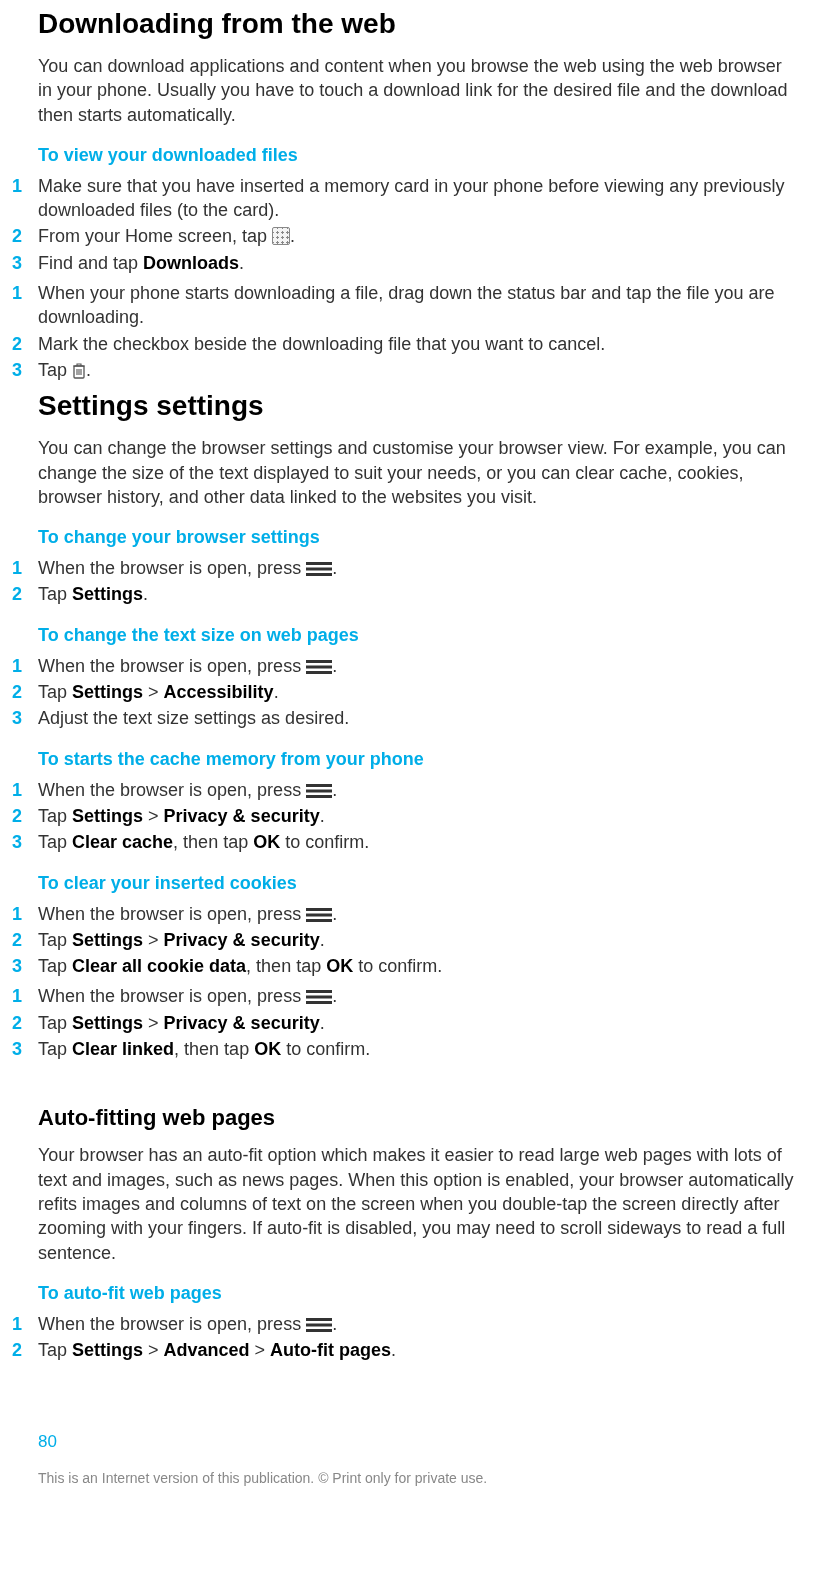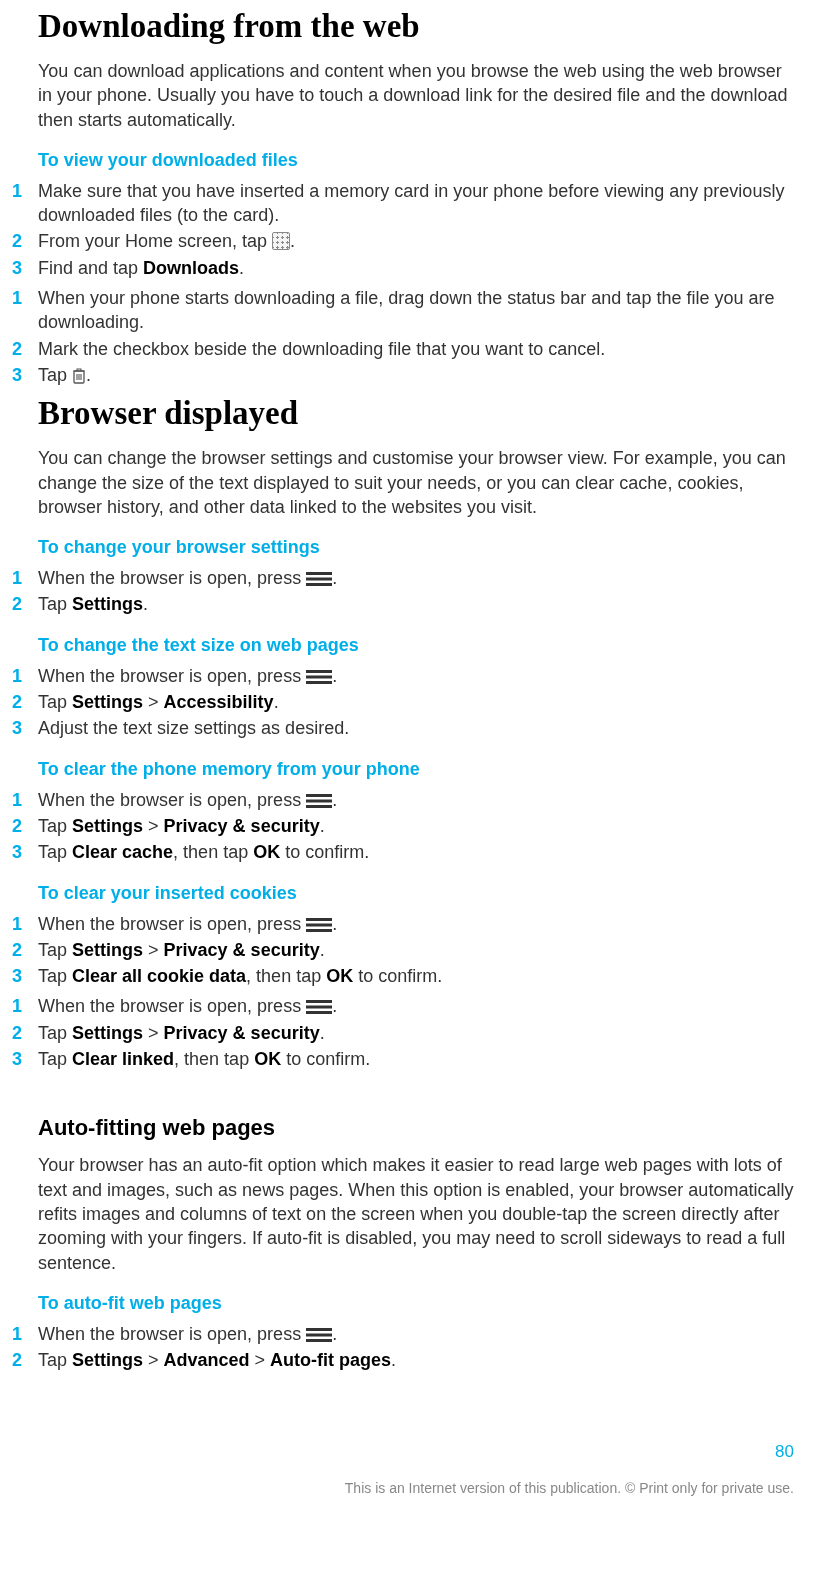--- a/index.html
+++ b/index.html
@@ -8,24 +8,23 @@
     padding: 0;
     font-family: Helvetica, Arial, sans-serif;
     background: #fff;
     color: #000;
     width: 824px;
   }
   .page {
     padding: 0 30px 30px 38px;
   }
   h1 {
-    font-size: 33px;
+    font-size: 28px;
     font-weight: bold;
     margin: 8px 0 14px 0;
-    font-family: Liberation Serif, serif;
   }
   h2 {
     font-size: 22px;
     font-weight: bold;
     margin: 44px 0 12px 0;
   }
   p.body {
     font-size: 18px;
     line-height: 1.35;
     margin: 0 0 18px 0;
@@ -80,21 +79,21 @@
   }
   .icon-trash svg { width:14px; height:18px; }
   .icon-menu {
     display: inline-block;
     vertical-align: -3px;
     width: 26px; height: 16px;
   }
   .icon-menu svg { width:26px; height:16px; display:block; }
   .footer {
     margin-top: 70px;
-    text-align: right;
+    text-align: left;
   }
   .pagenum {
     color: #00aee8;
     font-size: 17px;
     margin-bottom: 18px;
   }
   .copyright {
     color: #888;
     font-size: 14px;
   }
@@ -134,21 +133,21 @@
     </div>
     <div class="step">
       <span class="num">3</span>
       <span class="txt"><span>Tap </span><span class="icon-trash"><svg viewBox="0 0 14 18">
               <rect x="2" y="4" width="10" height="12" rx="1" fill="none" stroke="#555" stroke-width="1.3"></rect>
               <path d="M1 4 h12 M5 4 V2 h4 v2 M5 7 v6 M7 7 v6 M9 7 v6" stroke="#555" stroke-width="1.1" fill="none"></path>
             </svg></span><span>.</span></span>
     </div>
   </div>
 
-  <h1>Browser displayed</h1>
+  <h1>Settings settings</h1>
   <p class="body">You can change the browser settings and customise your browser view. For example, you can change the size of the text displayed to suit your needs, or you can clear cache, cookies, browser history, and other data linked to the websites you visit.</p>
 
   <div class="subhead">To change your browser settings</div>
   <div class="steps">
     <div class="step">
       <span class="num">1</span>
       <span class="txt"><span>When the browser is open, press </span><span class="icon-menu"><svg viewBox="0 0 26 16">
               <rect x="0" y="1" width="26" height="3" fill="#333"></rect>
               <rect x="0" y="6.5" width="26" height="3" fill="#333"></rect>
               <rect x="0" y="12" width="26" height="3" fill="#333"></rect>
@@ -173,21 +172,21 @@
     <div class="step">
       <span class="num">2</span>
       <span class="txt"><span>Tap </span><b>Settings</b><span> &gt; </span><b>Accessibility</b><span>.</span></span>
     </div>
     <div class="step">
       <span class="num">3</span>
       <span class="txt">Adjust the text size settings as desired.</span>
     </div>
   </div>
 
-  <div class="subhead">To clear the phone memory from your phone</div>
+  <div class="subhead">To starts the cache memory from your phone</div>
   <div class="steps">
     <div class="step">
       <span class="num">1</span>
       <span class="txt"><span>When the browser is open, press </span><span class="icon-menu"><svg viewBox="0 0 26 16">
               <rect x="0" y="1" width="26" height="3" fill="#333"></rect>
               <rect x="0" y="6.5" width="26" height="3" fill="#333"></rect>
               <rect x="0" y="12" width="26" height="3" fill="#333"></rect>
             </svg></span><span>.</span></span>
     </div>
     <div class="step">

